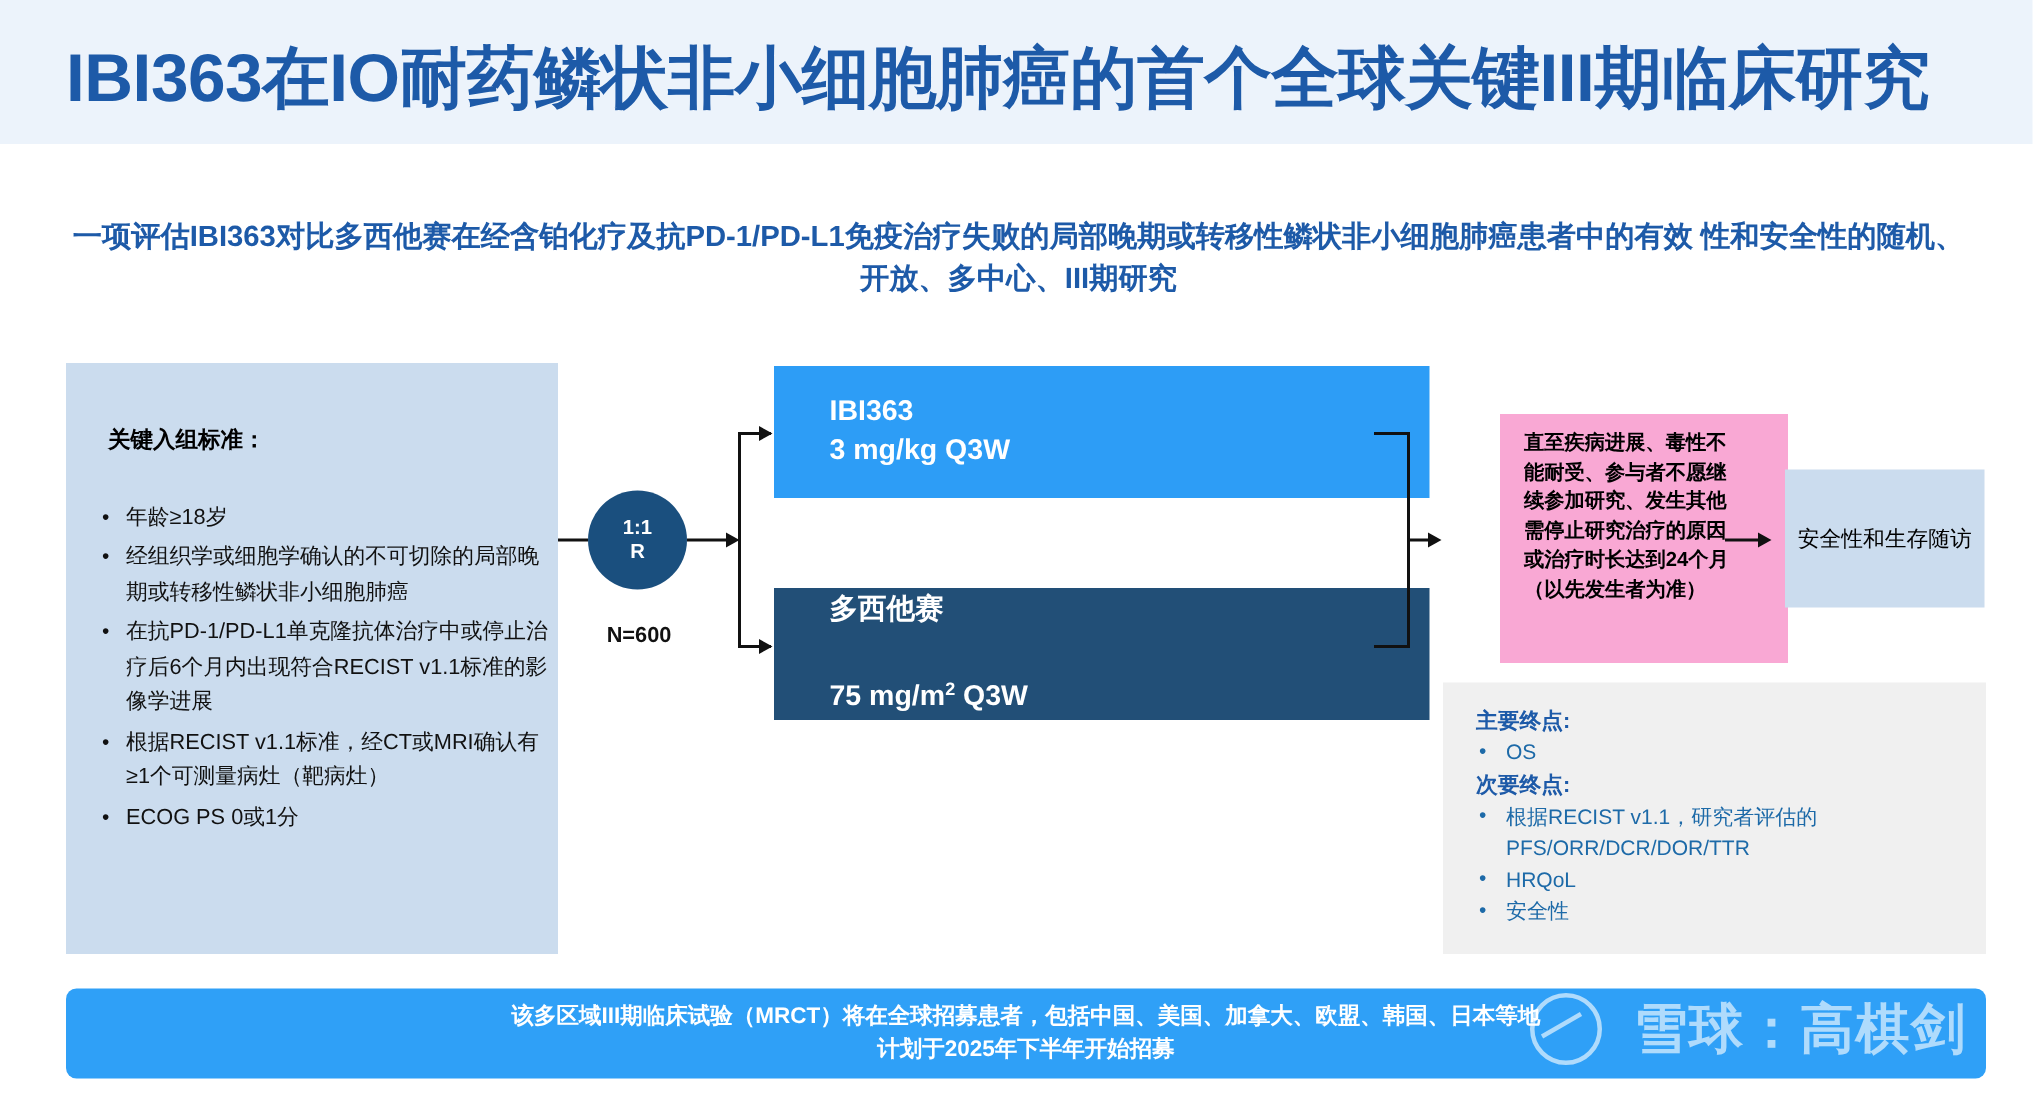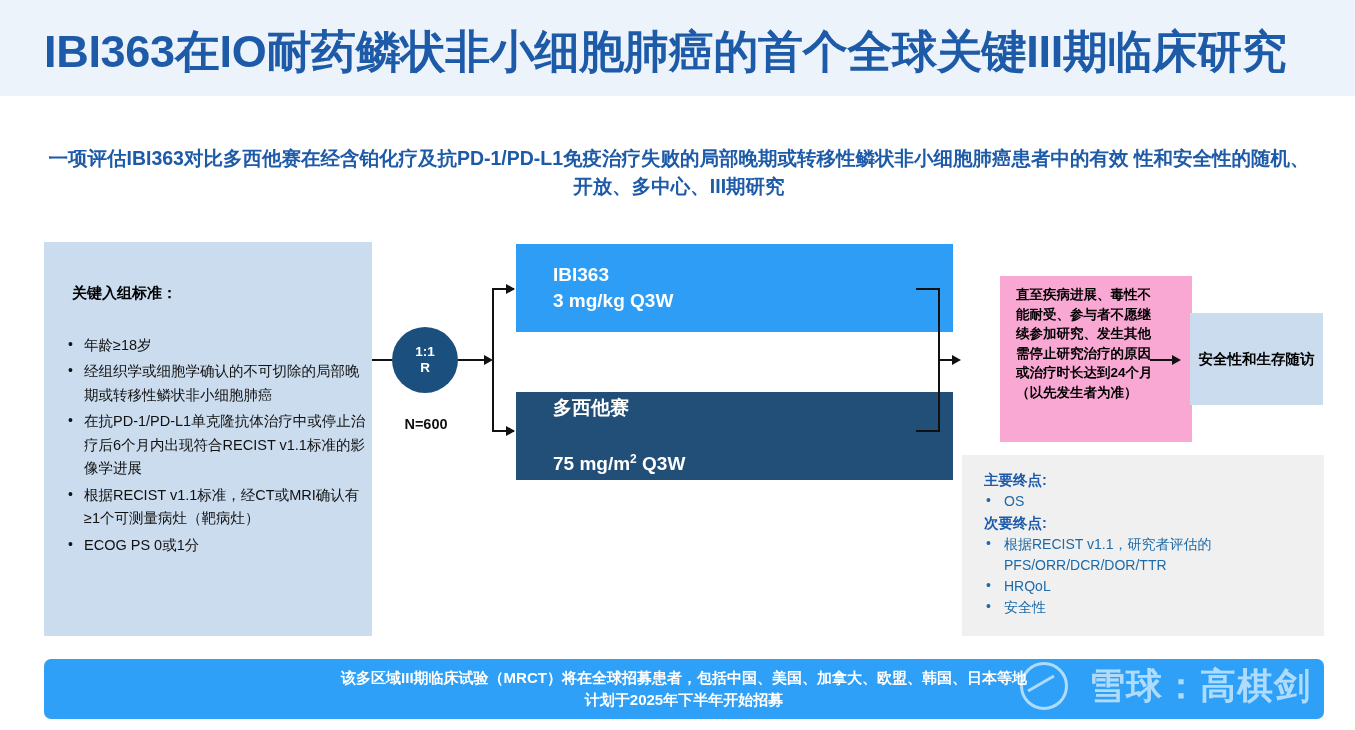--- a/index.html
+++ b/index.html
@@ -95,21 +95,21 @@
     position:absolute;left:16px;top:9px;width:142px;
     font-size:13.5px;font-weight:bold;color:#000000;line-height:1.45;
   }
 
   
   .follow-box{
     position:absolute;left:1190px;top:313px;width:133px;height:92px;
     background:#cbdcee;
     display:flex;align-items:center;justify-content:center;
   }
-  .follow-text{font-size:14.5px;font-weight:bold;color:#000000;text-align:center;}
+  .follow-text{font-size:14.5px;font-weight:normal;color:#000000;text-align:center;}
 
   
   .endpoints-box{
     position:absolute;left:962px;top:455px;width:362px;height:181px;
     background:#f0f0f0;
   }
   .ep-head{
     font-size:14.5px;font-weight:bold;color:#1d5aa8;
     margin:0 0 1px 22px;
   }

